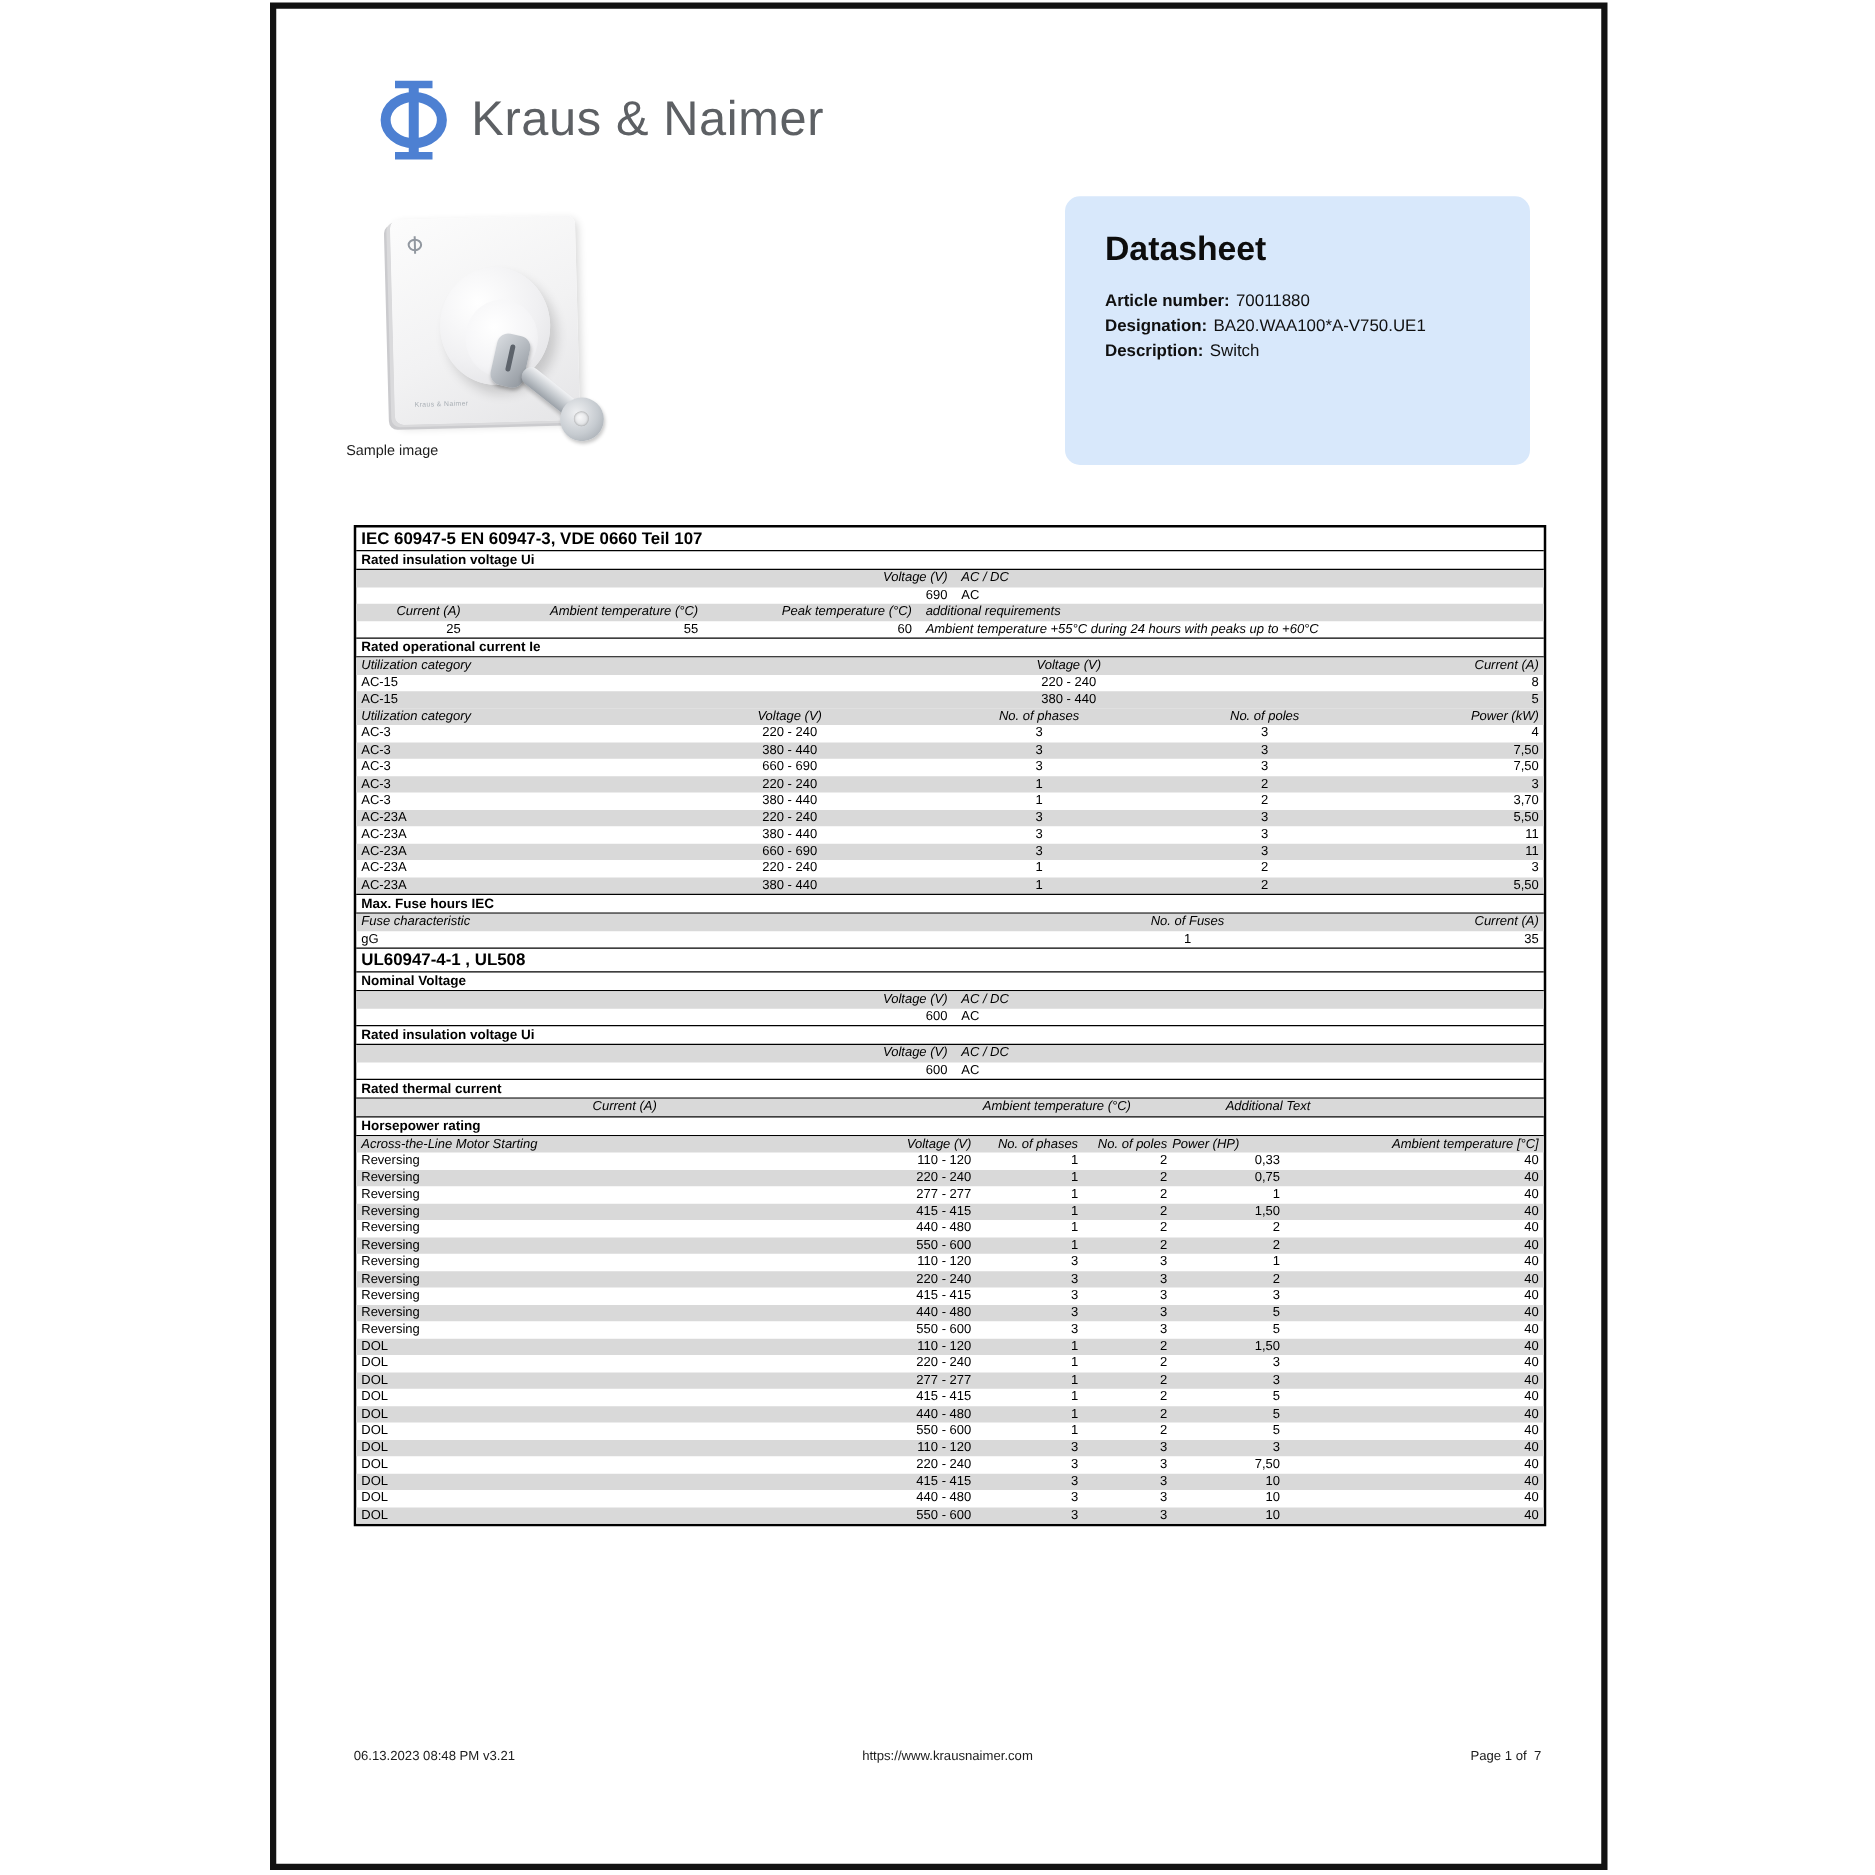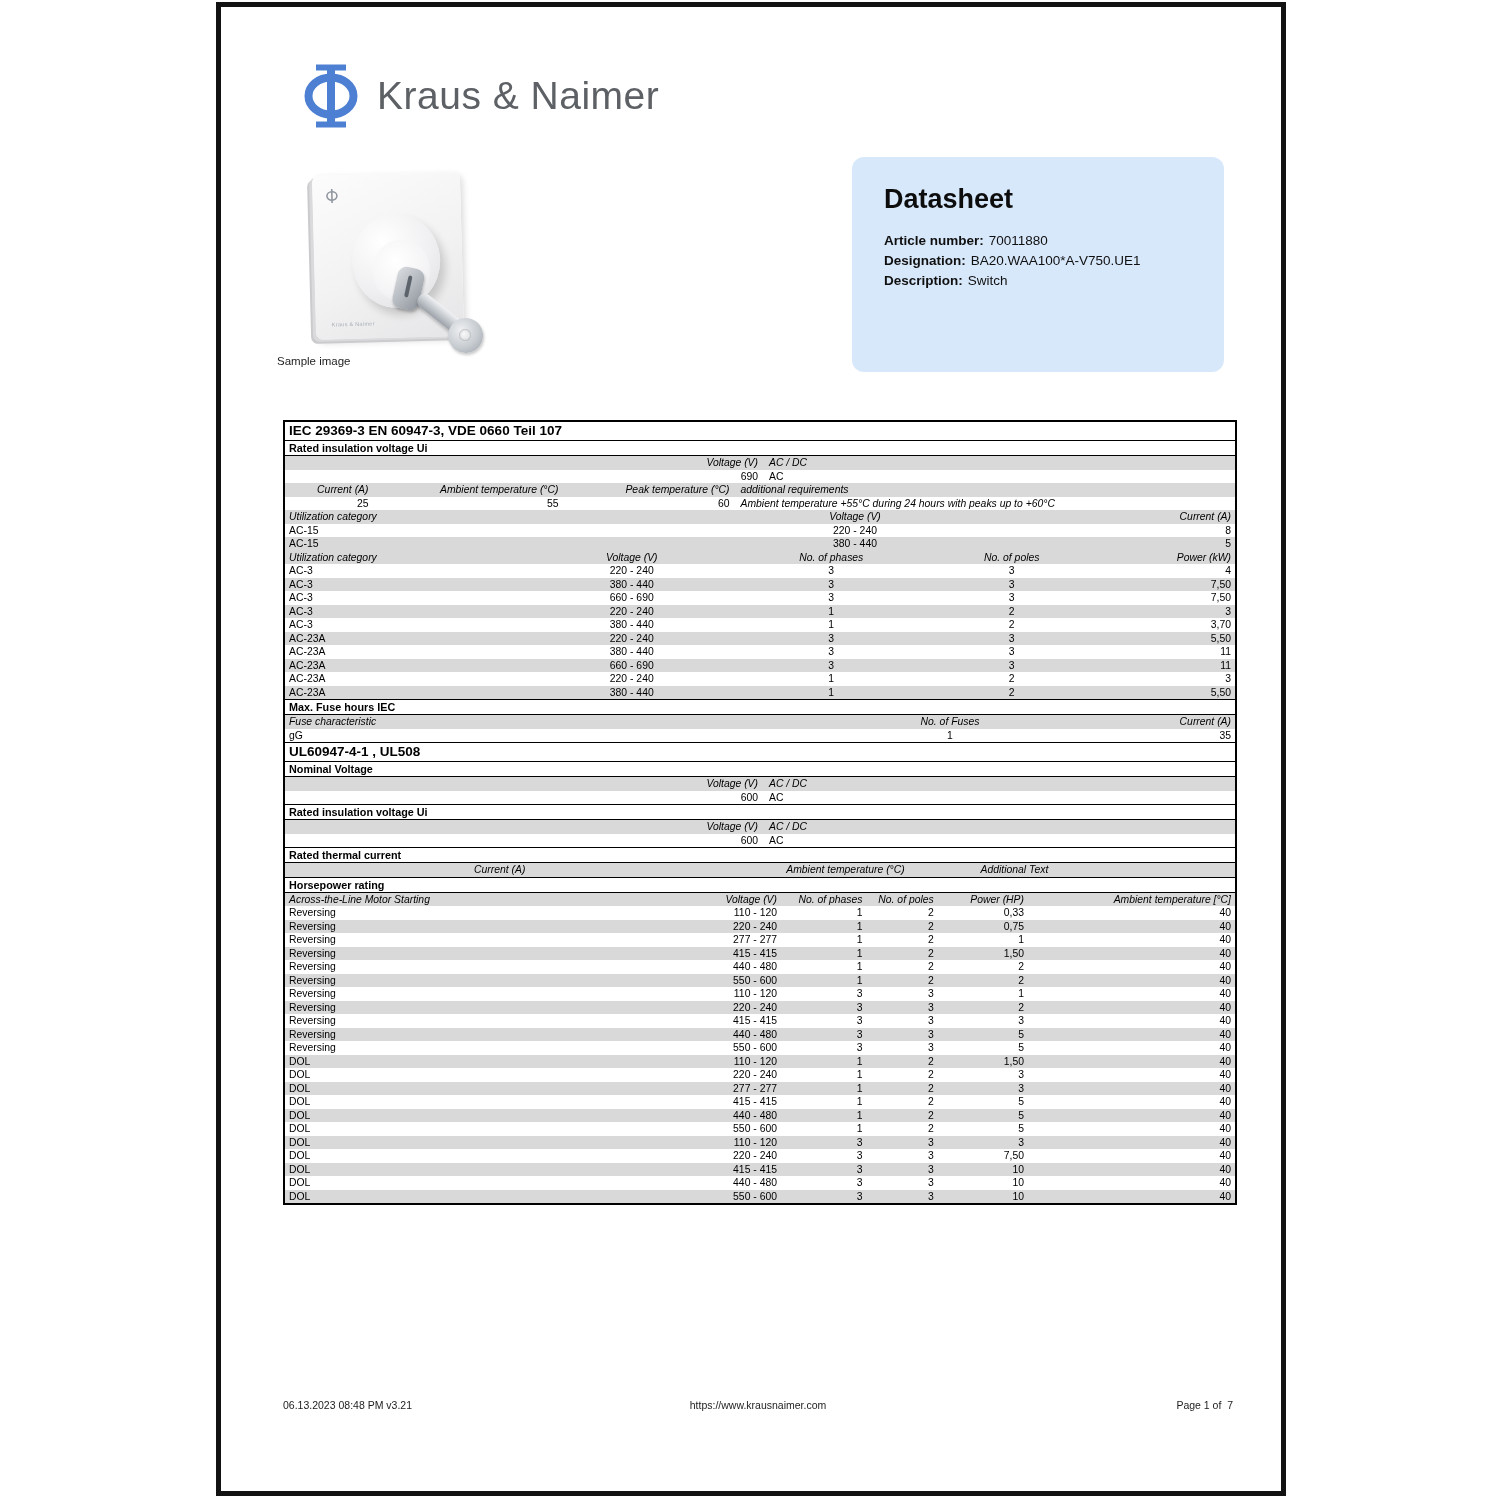--- a/index.html
+++ b/index.html
@@ -100,21 +100,21 @@
     </div>
     <div class="card-row">
       <span class="lbl">Designation:</span><span>BA20.WAA100*A-V750.UE1</span>
     </div>
     <div class="card-row">
       <span class="lbl">Description:</span><span>Switch</span>
     </div>
   </div>
 
   <div class="spec">
-      <div class="ttitle">IEC 29369-3 EN 60947-3, VDE 0660 Teil 107</div>
+      <div class="ttitle">IEC 60947-5 EN 60947-3, VDE 0660 Teil 107</div>
       <div class="tsection">Rated insulation voltage Ui</div>
       <div class="trow thdr shade">
         <div class="tcell" style="width: 50%; text-align: right;">Voltage (V)</div>
         <div class="tcell" style="width: 50%; text-align: left; padding-left: 9px;">AC / DC</div>
       </div>
       <div class="trow tdata">
         <div class="tcell" style="width: 50%; text-align: right;">690</div>
         <div class="tcell" style="width: 50%; text-align: left; padding-left: 9px;">AC</div>
       </div>
       <div class="trow thdr shade">
@@ -122,20 +122,21 @@
         <div class="tcell" style="width: 20%; text-align: right;">Ambient temperature (°C)</div>
         <div class="tcell" style="width: 18%; text-align: right;">Peak temperature (°C)</div>
         <div class="tcell" style="width: 53%; text-align: left; padding-left: 9px;">additional requirements</div>
       </div>
       <div class="trow tdata">
         <div class="tcell" style="width: 9%; text-align: right;">25</div>
         <div class="tcell" style="width: 20%; text-align: right;">55</div>
         <div class="tcell" style="width: 18%; text-align: right;">60</div>
         <div class="tcell" style="width: 53%; text-align: left; padding-left: 9px; font-style: italic;">Ambient temperature +55°C during 24 hours with peaks up to +60°C</div>
       </div>
+      <div class="tsection bt">Rated operational current Ie</div>
       <div class="trow thdr shade">
         <div class="tcell" style="width: 40%; text-align: left;">Utilization category</div>
         <div class="tcell" style="width: 40%; text-align: center;">Voltage (V)</div>
         <div class="tcell" style="width: 20%; text-align: right;">Current (A)</div>
       </div>
       <div class="trow tdata">
         <div class="tcell" style="width: 40%; text-align: left;">AC-15</div>
         <div class="tcell" style="width: 40%; text-align: center;">220 - 240</div>
         <div class="tcell" style="width: 20%; text-align: right;">8</div>
       </div>
@@ -256,21 +257,21 @@
         <div class="tcell" style="width: 45%; text-align: center;">Current (A)</div>
         <div class="tcell" style="width: 28%; text-align: center;">Ambient temperature (°C)</div>
         <div class="tcell" style="width: 27%; text-align: left;">Additional Text</div>
       </div>
       <div class="tsection bt">Horsepower rating</div>
       <div class="trow thdr shade">
         <div class="tcell" style="width: 35%; text-align: left;">Across-the-Line Motor Starting</div>
         <div class="tcell" style="width: 17%; text-align: right;">Voltage (V)</div>
         <div class="tcell" style="width: 9%; text-align: right;">No. of phases</div>
         <div class="tcell" style="width: 7.5%; text-align: right;">No. of poles</div>
-        <div class="tcell" style="width: 9.5%; text-align: right;">Power (HP)</div>
+        <div class="tcell" style="width: 9.5%; text-align: left;">Power (HP)</div>
         <div class="tcell" style="width: 22%; text-align: right;">Ambient temperature [°C]</div>
       </div>
       <div class="trow tdata">
         <div class="tcell" style="width: 35%; text-align: left;">Reversing</div>
         <div class="tcell" style="width: 17%; text-align: right;">110 - 120</div>
         <div class="tcell" style="width: 9%; text-align: right;">1</div>
         <div class="tcell" style="width: 7.5%; text-align: right;">2</div>
         <div class="tcell" style="width: 9.5%; text-align: right;">0,33</div>
         <div class="tcell" style="width: 22%; text-align: right;">40</div>
       </div>

